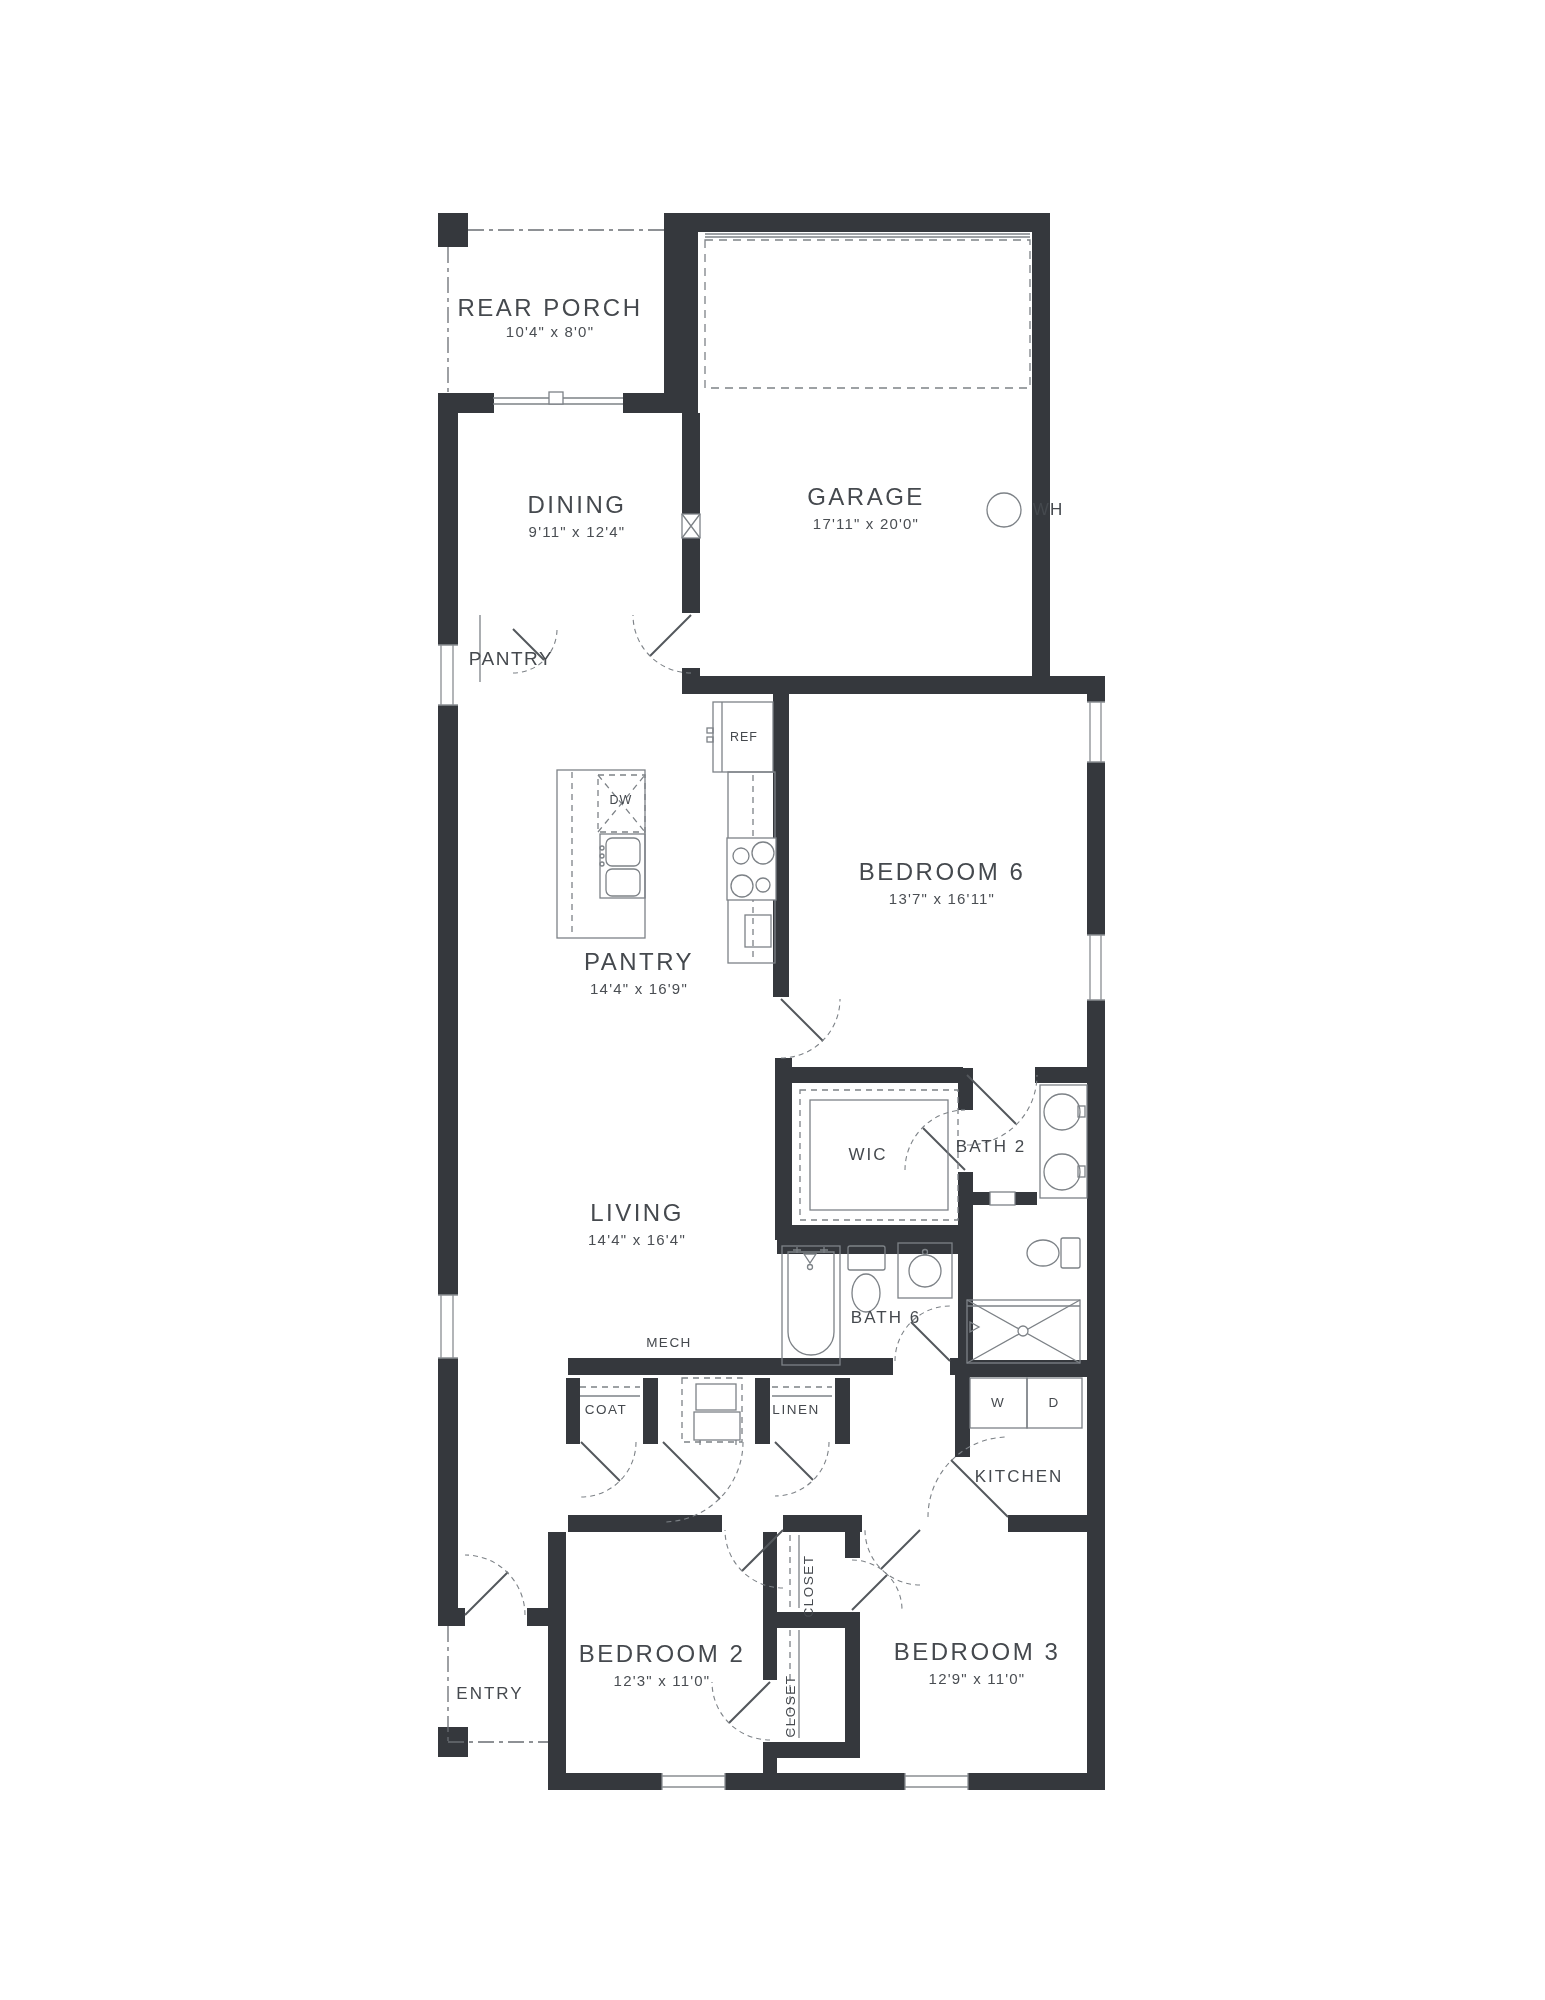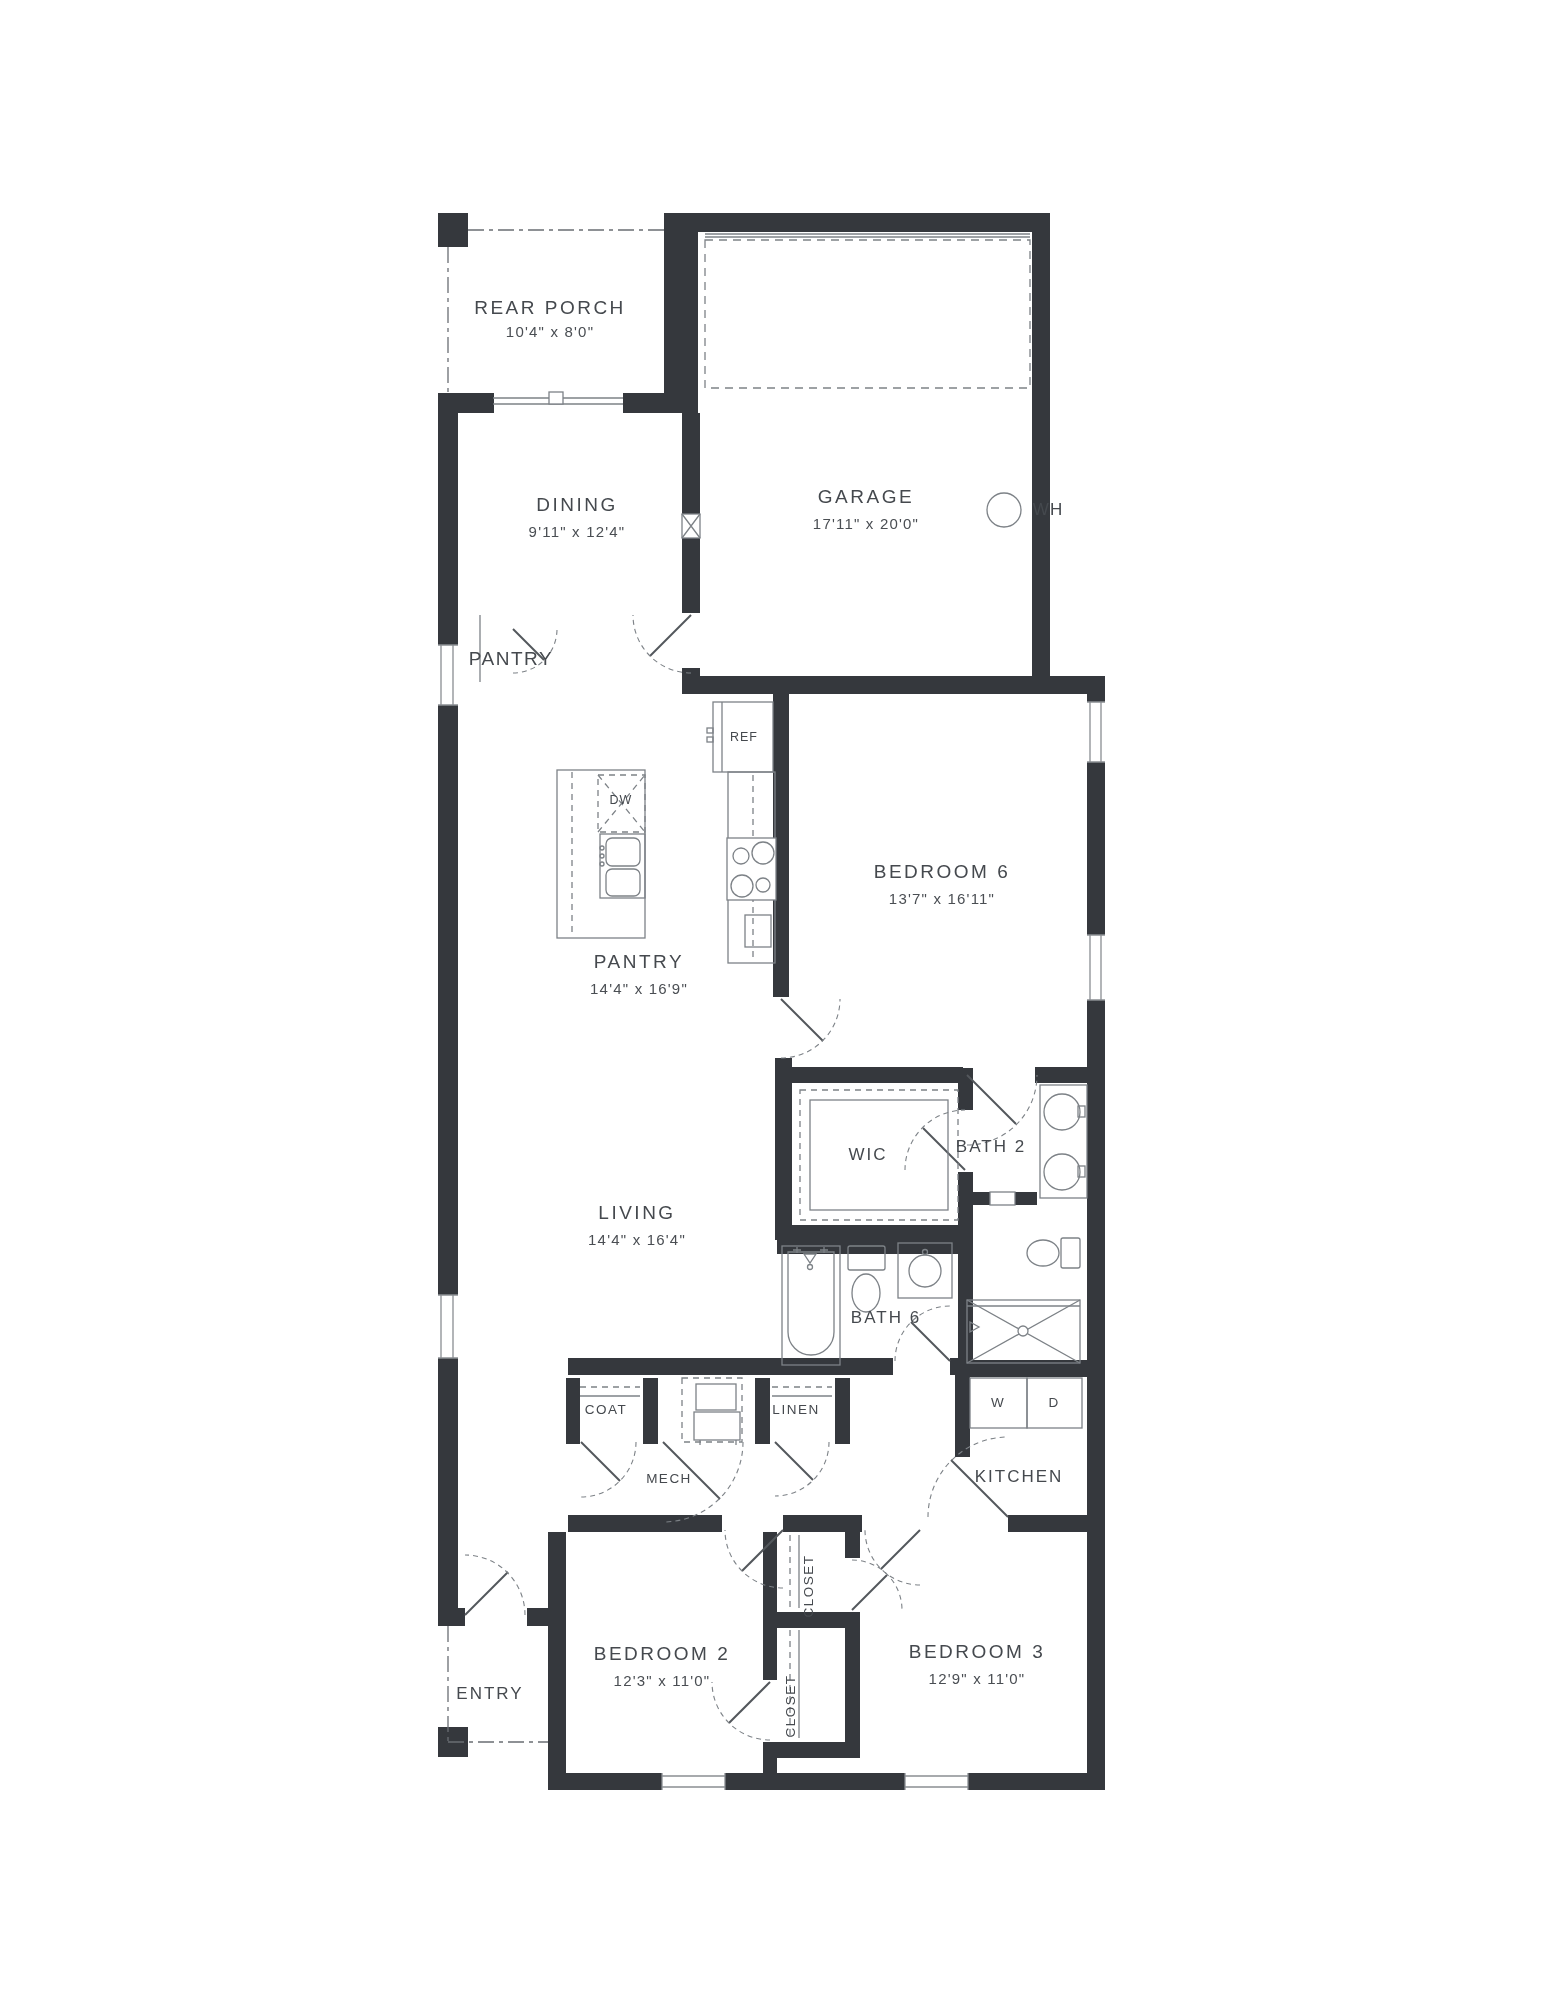--- a/index.html
+++ b/index.html
@@ -1,21 +1,21 @@
 <!DOCTYPE html>
 <html><head>
 <meta charset="utf-8">
 <style>
   html,body{margin:0;padding:0;background:#fff;}
   #plan{position:relative;width:1545px;height:2000px;background:#ffffff;overflow:hidden;
         font-family:"Liberation Sans", sans-serif;}
   .wall{position:absolute;background:#35383d;}
   svg.layer{position:absolute;left:0;top:0;}
   .lbl{position:absolute;transform:translate(-50%,-50%);color:#45494e;
-       font-size:19px;letter-spacing:2.5px;white-space:nowrap;text-align:center;}
+       font-size:24px;letter-spacing:2.5px;white-space:nowrap;text-align:center;}
   .dims{position:absolute;transform:translate(-50%,-50%);color:#4a4e53;
         font-size:15px;letter-spacing:1.2px;white-space:nowrap;}
   .mid{font-size:17px;letter-spacing:2px;}
   .small{font-size:13.5px;letter-spacing:1.5px;}
   .tiny{font-size:12.5px;letter-spacing:1px;}
   .vert{transform:translate(-50%,-50%) rotate(-90deg);}
 </style>
 </head>
 <body>
 
@@ -285,21 +285,21 @@
 
   <div class="lbl mid" style="left:868px;top:1155px">WIC</div>
   <div class="lbl mid" style="left:991px;top:1147px">BATH 2</div>
 
   <div class="lbl" style="left:637px;top:1213px">LIVING</div>
   <div class="dims" style="left:637px;top:1239px">14'4" x 16'4"</div>
 
   <div class="lbl mid" style="left:886px;top:1318px">BATH 6</div>
 
   <div class="lbl small" style="left:606px;top:1409px">COAT</div>
-  <div class="lbl small" style="left:669px;top:1478px">MECH</div>
+  <div class="lbl small" style="left:669px;top:1342px">MECH</div>
   <div class="lbl small" style="left:796px;top:1409px">LINEN</div>
 
   <div class="lbl small" style="left:998px;top:1402px">W</div>
   <div class="lbl small" style="left:1054px;top:1402px">D</div>
 
   <div class="lbl mid" style="left:1019px;top:1477px">KITCHEN</div>
 
   <div class="lbl mid" style="left:490px;top:1694px">ENTRY</div>
 
   <div class="lbl" style="left:662px;top:1654px">BEDROOM 2</div>

